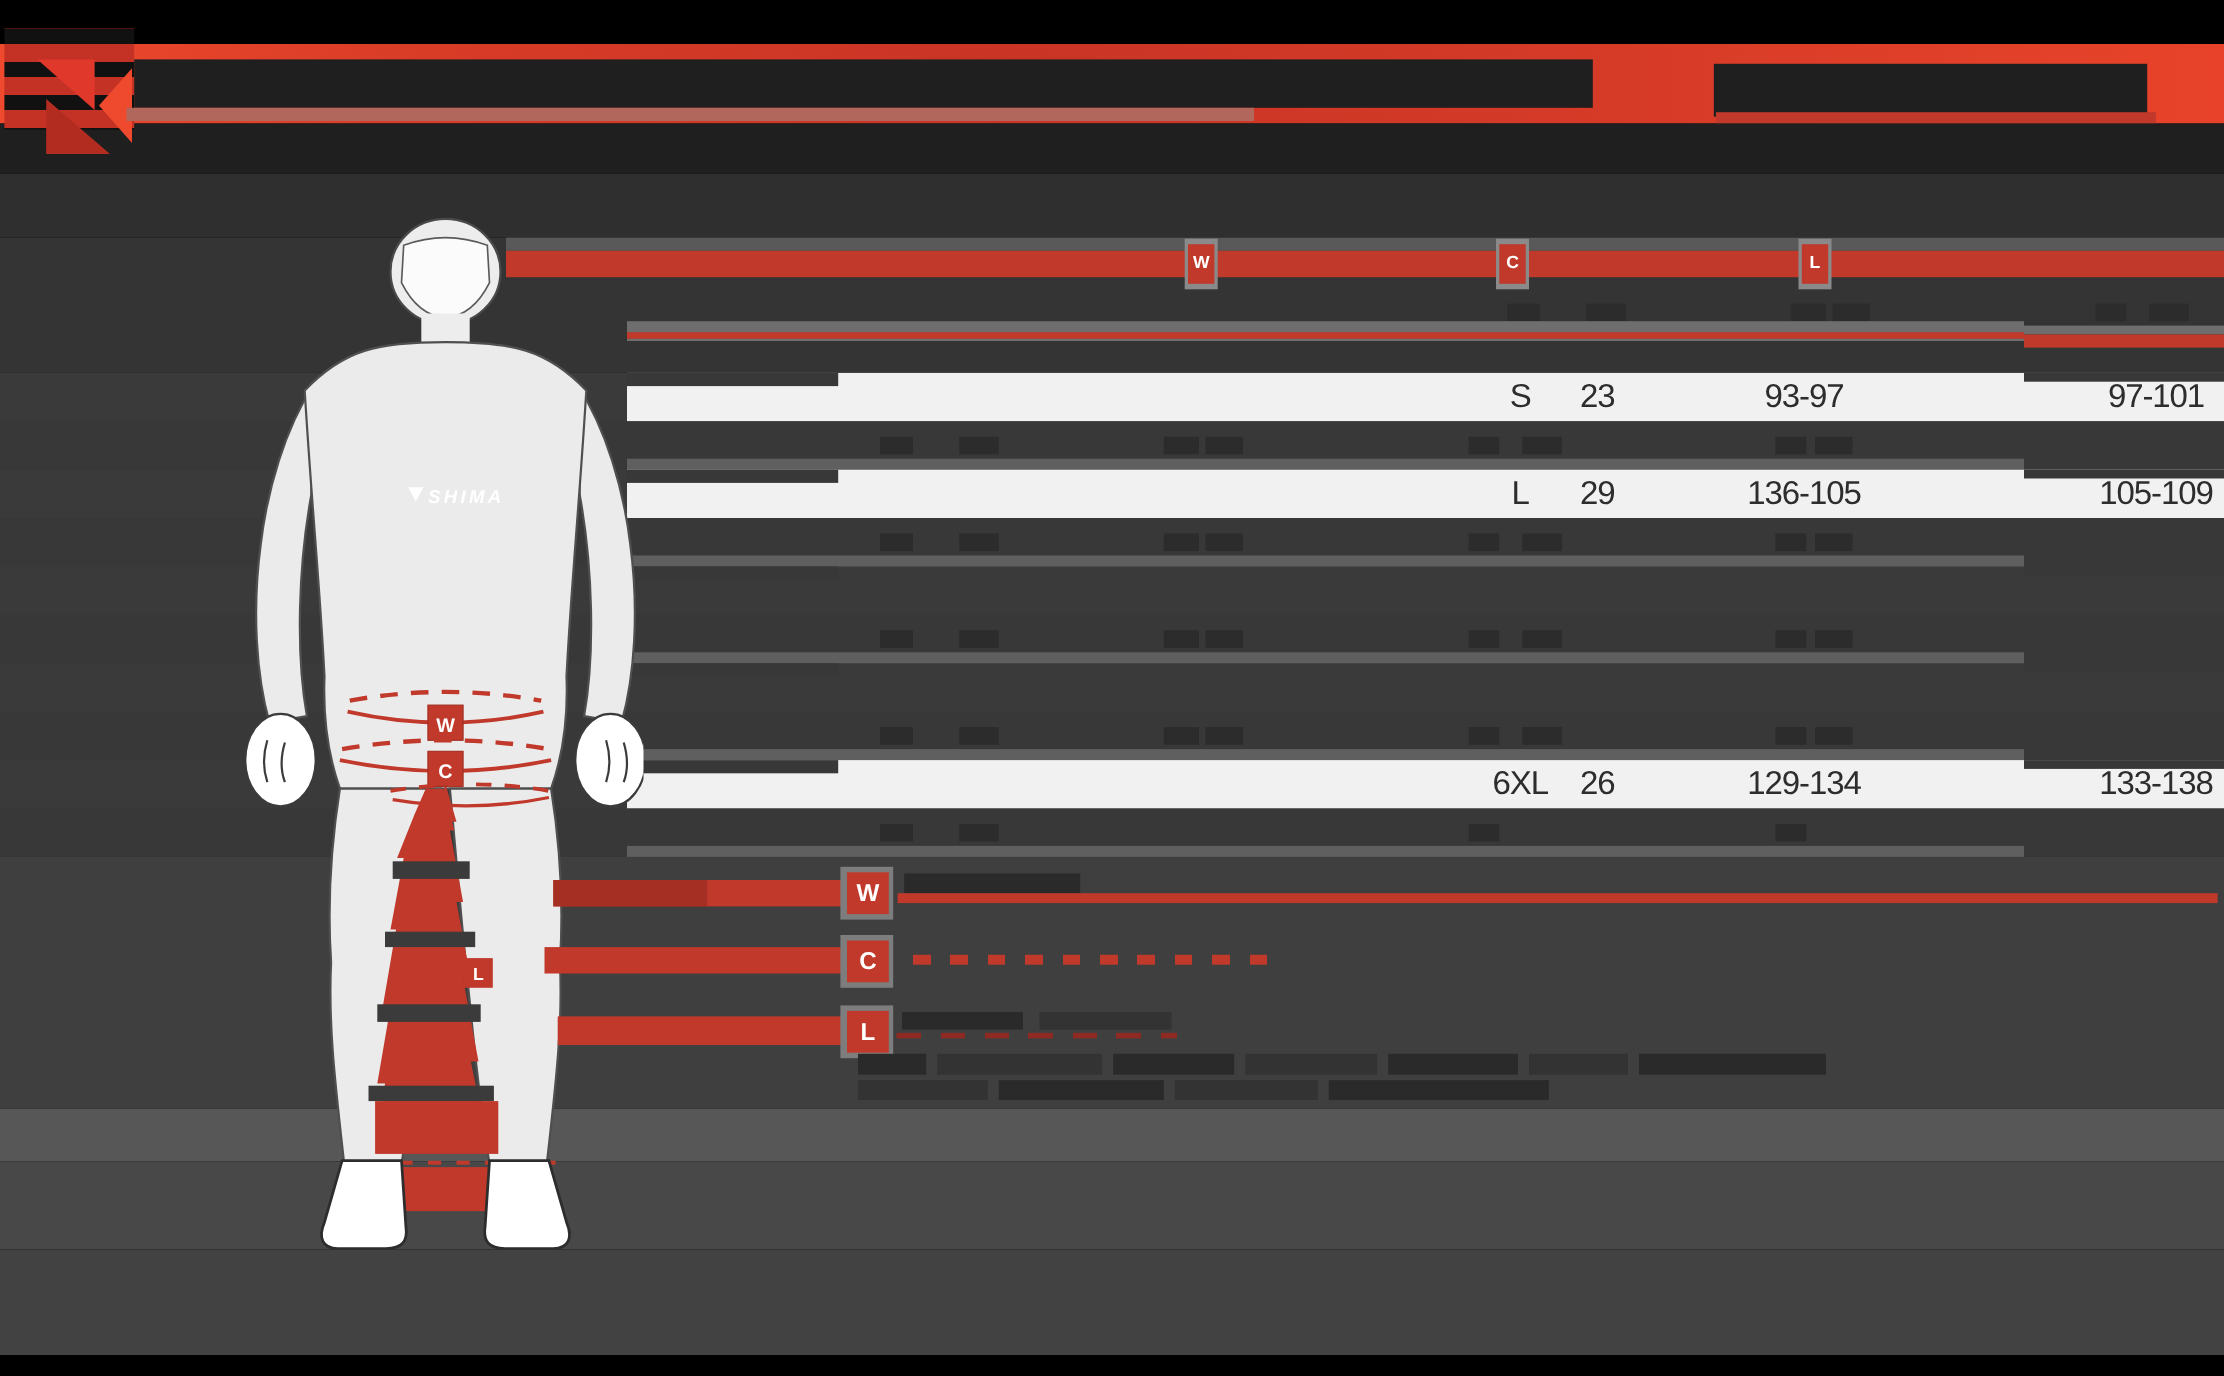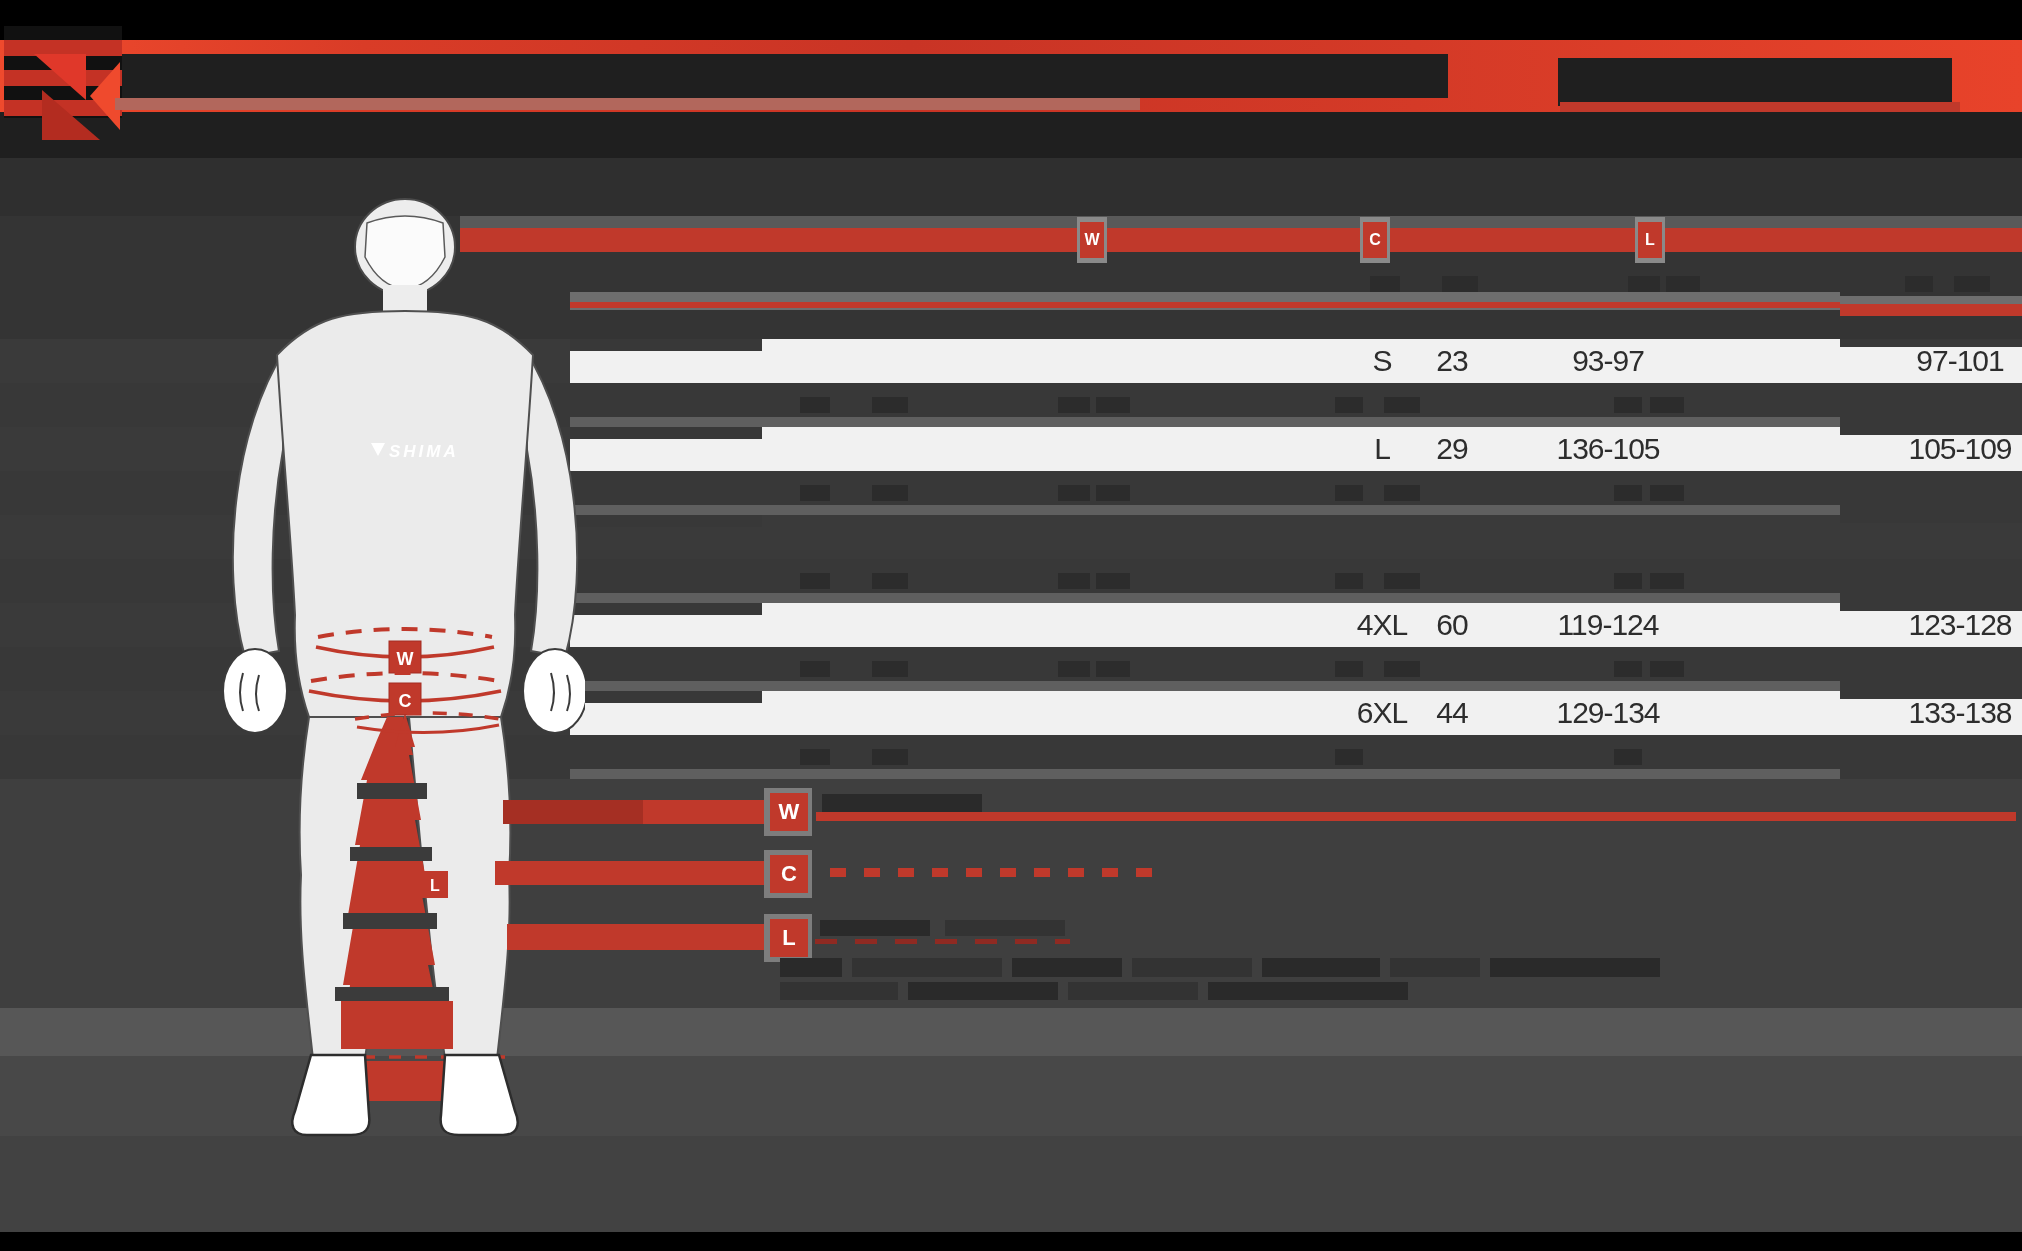--- a/index.html
+++ b/index.html
@@ -28,21 +28,21 @@
   .redline{background:#c0392b;}
   .rowlight{left:570px;width:1452px;height:44px;background:#f1f1f1;}
   .row-notch-l{left:570px;width:192px;height:12px;background:#383838;}
   .row-notch-r{left:1840px;width:182px;height:8px;background:#383838;}
   .rowdark{left:0;width:2022px;height:44px;background:#383838;}
   .rowdark .stripe{position:absolute;left:570px;bottom:0;width:1270px;height:10px;background:#5f5f5f;}
   .ghost{position:absolute;top:14px;height:16px;background:#2c2c2c;}
   .g1{left:800px;width:30px}.g2{left:872px;width:36px}.g3{left:1058px;width:32px}.g4{left:1096px;width:34px}
   .g5{left:1335px;width:28px}.g6{left:1384px;width:36px}.g7{left:1614px;width:28px}.g8{left:1650px;width:34px}
   .cell{position:absolute;top:50%;transform:translate(-50%,-50%);font-size:30px;color:#2d2d2d;letter-spacing:-1px;white-space:nowrap;}
-  .c-size{left:812px}.c-eu{left:882px}.c-w{left:1038px}.c-c{left:1390px}
+  .c-size{left:812px}.c-eu{left:882px}.c-w{left:1070px}.c-c{left:1390px}
   
   .lg-band{background:#c0392b;}
   .lg-band-dark{background:#a52f23;}
   .lg-back{width:48px;height:48px;background:#7d7d7d;}
   .lg-badge{width:38px;height:38px;background:#c0392b;color:#fff;font-weight:bold;font-size:22px;
             display:flex;align-items:center;justify-content:center;}
   .lg-dash{background:repeating-linear-gradient(90deg,#c0392b 0 16px,transparent 16px 34px);}
   .lg-dash-faint{background:repeating-linear-gradient(90deg,#8f2a22 0 22px,transparent 22px 40px);}
   .redact{background:#2a2a2a;}
   .redact2{background:#333333;}
@@ -147,45 +147,38 @@
     <div class="ghost g1"></div>
       <div class="ghost g2"></div>
       <div class="ghost g3"></div>
       <div class="ghost g4"></div>
     <div class="ghost g5"></div>
       <div class="ghost g6"></div>
       <div class="ghost g7"></div>
       <div class="ghost g8"></div>
   </div>
 
-  <div class="abs rowlight" style="top:603px">
-    <span class="cell c-size">4XL</span>
-    <span class="cell c-eu">60</span>
-    <span class="cell c-w">119-124</span>
-    <span class="cell c-c">123-128</span>
-
-  </div>
   <div class="abs row-notch-l" style="top:603px"></div>
   <div class="abs row-notch-r" style="top:603px"></div>
 
   <div class="abs rowdark" style="top:647px">
     <div class="stripe"></div>
     <div class="ghost g1"></div>
       <div class="ghost g2"></div>
       <div class="ghost g3"></div>
       <div class="ghost g4"></div>
     <div class="ghost g5"></div>
       <div class="ghost g6"></div>
       <div class="ghost g7"></div>
       <div class="ghost g8"></div>
   </div>
 
   <div class="abs rowlight" style="top:691px">
     <span class="cell c-size">6XL</span>
-    <span class="cell c-eu">44</span>
+    <span class="cell c-eu">26</span>
     <span class="cell c-w">129-134</span>
     <span class="cell c-c">133-138</span>
 
   </div>
   <div class="abs row-notch-l" style="top:691px"></div>
   <div class="abs row-notch-r" style="top:691px"></div>
 
   <div class="abs rowdark" style="top:735px">
     <div class="stripe"></div>
     <div class="ghost g1"></div>

